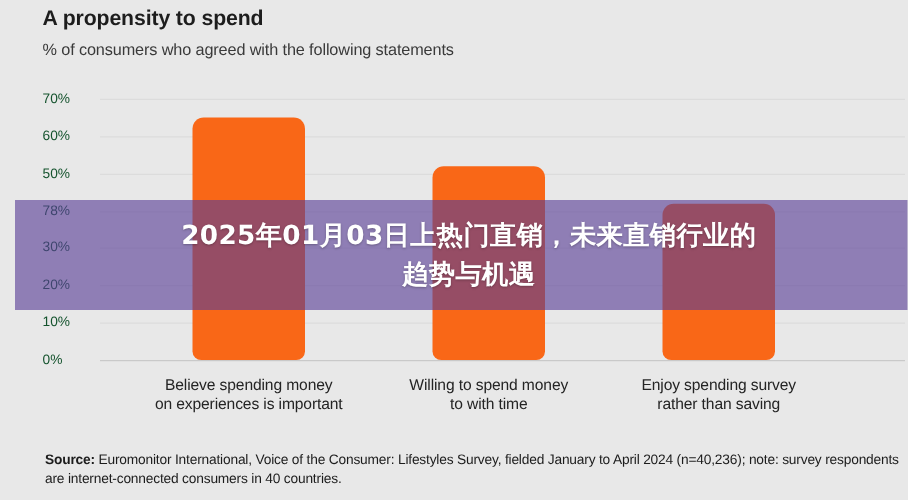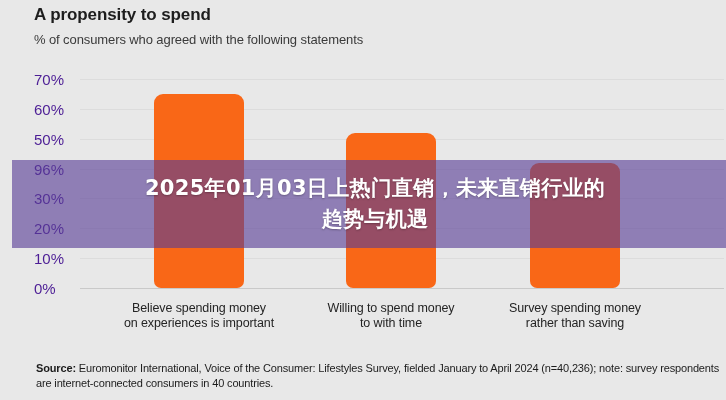--- a/index.html
+++ b/index.html
@@ -18,21 +18,21 @@
   }
   #chart-subtitle{
     position:absolute;left:22px;top:32px;
     font-size:13px;color:#3a3a3a;letter-spacing:-0.1px;
   }
 
   
   #plot{position:absolute;left:0;top:60px;width:726px;height:240px;}
   .ytick{
     position:absolute;left:22px;width:44px;text-align:left;
-    font-size:15px;color:#4c1d95;
+    font-size:11px;color:#14532d;
     transform:translateY(-50%);
   }
   .gridline{
     position:absolute;left:68px;right:14px;height:1px;background:#dcdcdc;
   }
   .axisline{
     position:absolute;left:68px;right:14px;height:1px;background:#c9c9c9;
   }
   .bar{
     position:absolute;
@@ -85,40 +85,40 @@
 
   <div class="axisline" style="top: 228px;"></div>
       <div class="ytick" style="top: 228px;">0%</div>
       <div class="gridline" style="top: 198.143px;"></div>
       <div class="ytick" style="top: 198.143px;">10%</div>
       <div class="gridline" style="top: 168.286px;"></div>
       <div class="ytick" style="top: 168.286px;">20%</div>
       <div class="gridline" style="top: 138.429px;"></div>
       <div class="ytick" style="top: 138.429px;">30%</div>
       <div class="gridline" style="top: 108.571px;"></div>
-      <div class="ytick" style="top: 108.571px;">96%</div>
+      <div class="ytick" style="top: 108.571px;">78%</div>
       <div class="gridline" style="top: 78.7143px;"></div>
       <div class="ytick" style="top: 78.7143px;">50%</div>
       <div class="gridline" style="top: 48.8571px;"></div>
       <div class="ytick" style="top: 48.8571px;">60%</div>
       <div class="gridline" style="top: 19px;"></div>
       <div class="ytick" style="top: 19px;">70%</div>
       <div class="bar" title="Believe spending money on experiences is important: 65%" style="left: 142px; width: 90px; top: 33.9286px; height: 194.071px; background: rgb(249, 103, 23);"></div>
       <div class="bar" title="Willing to spend money to save time: 52%" style="left: 334px; width: 90px; top: 72.7429px; height: 155.257px; background: rgb(249, 103, 23);"></div>
       <div class="bar" title="Enjoy spending money rather than saving: 42%" style="left: 518px; width: 90px; top: 102.6px; height: 125.4px; background: rgb(249, 103, 23);"></div>
       <div class="catlabel" style="left: 82px; width: 210px; top: 241px;">
         <div>Believe spending money</div>
         <div>on experiences is important</div>
       </div>
       <div class="catlabel" style="left: 274px; width: 210px; top: 241px;">
         <div>Willing to spend money</div>
         <div>to with time</div>
       </div>
       <div class="catlabel" style="left: 458px; width: 210px; top: 241px;">
-        <div>Survey spending money</div>
+        <div>Enjoy spending survey</div>
         <div>rather than saving</div>
       </div>
     </div>
 
   <div id="overlay-band"></div>
   <div id="overlay-text">
     <span class="ln">2025年01月03日上热门直销，未来直销行业的</span>
     <span class="ln">趋势与机遇</span>
   </div>
 

